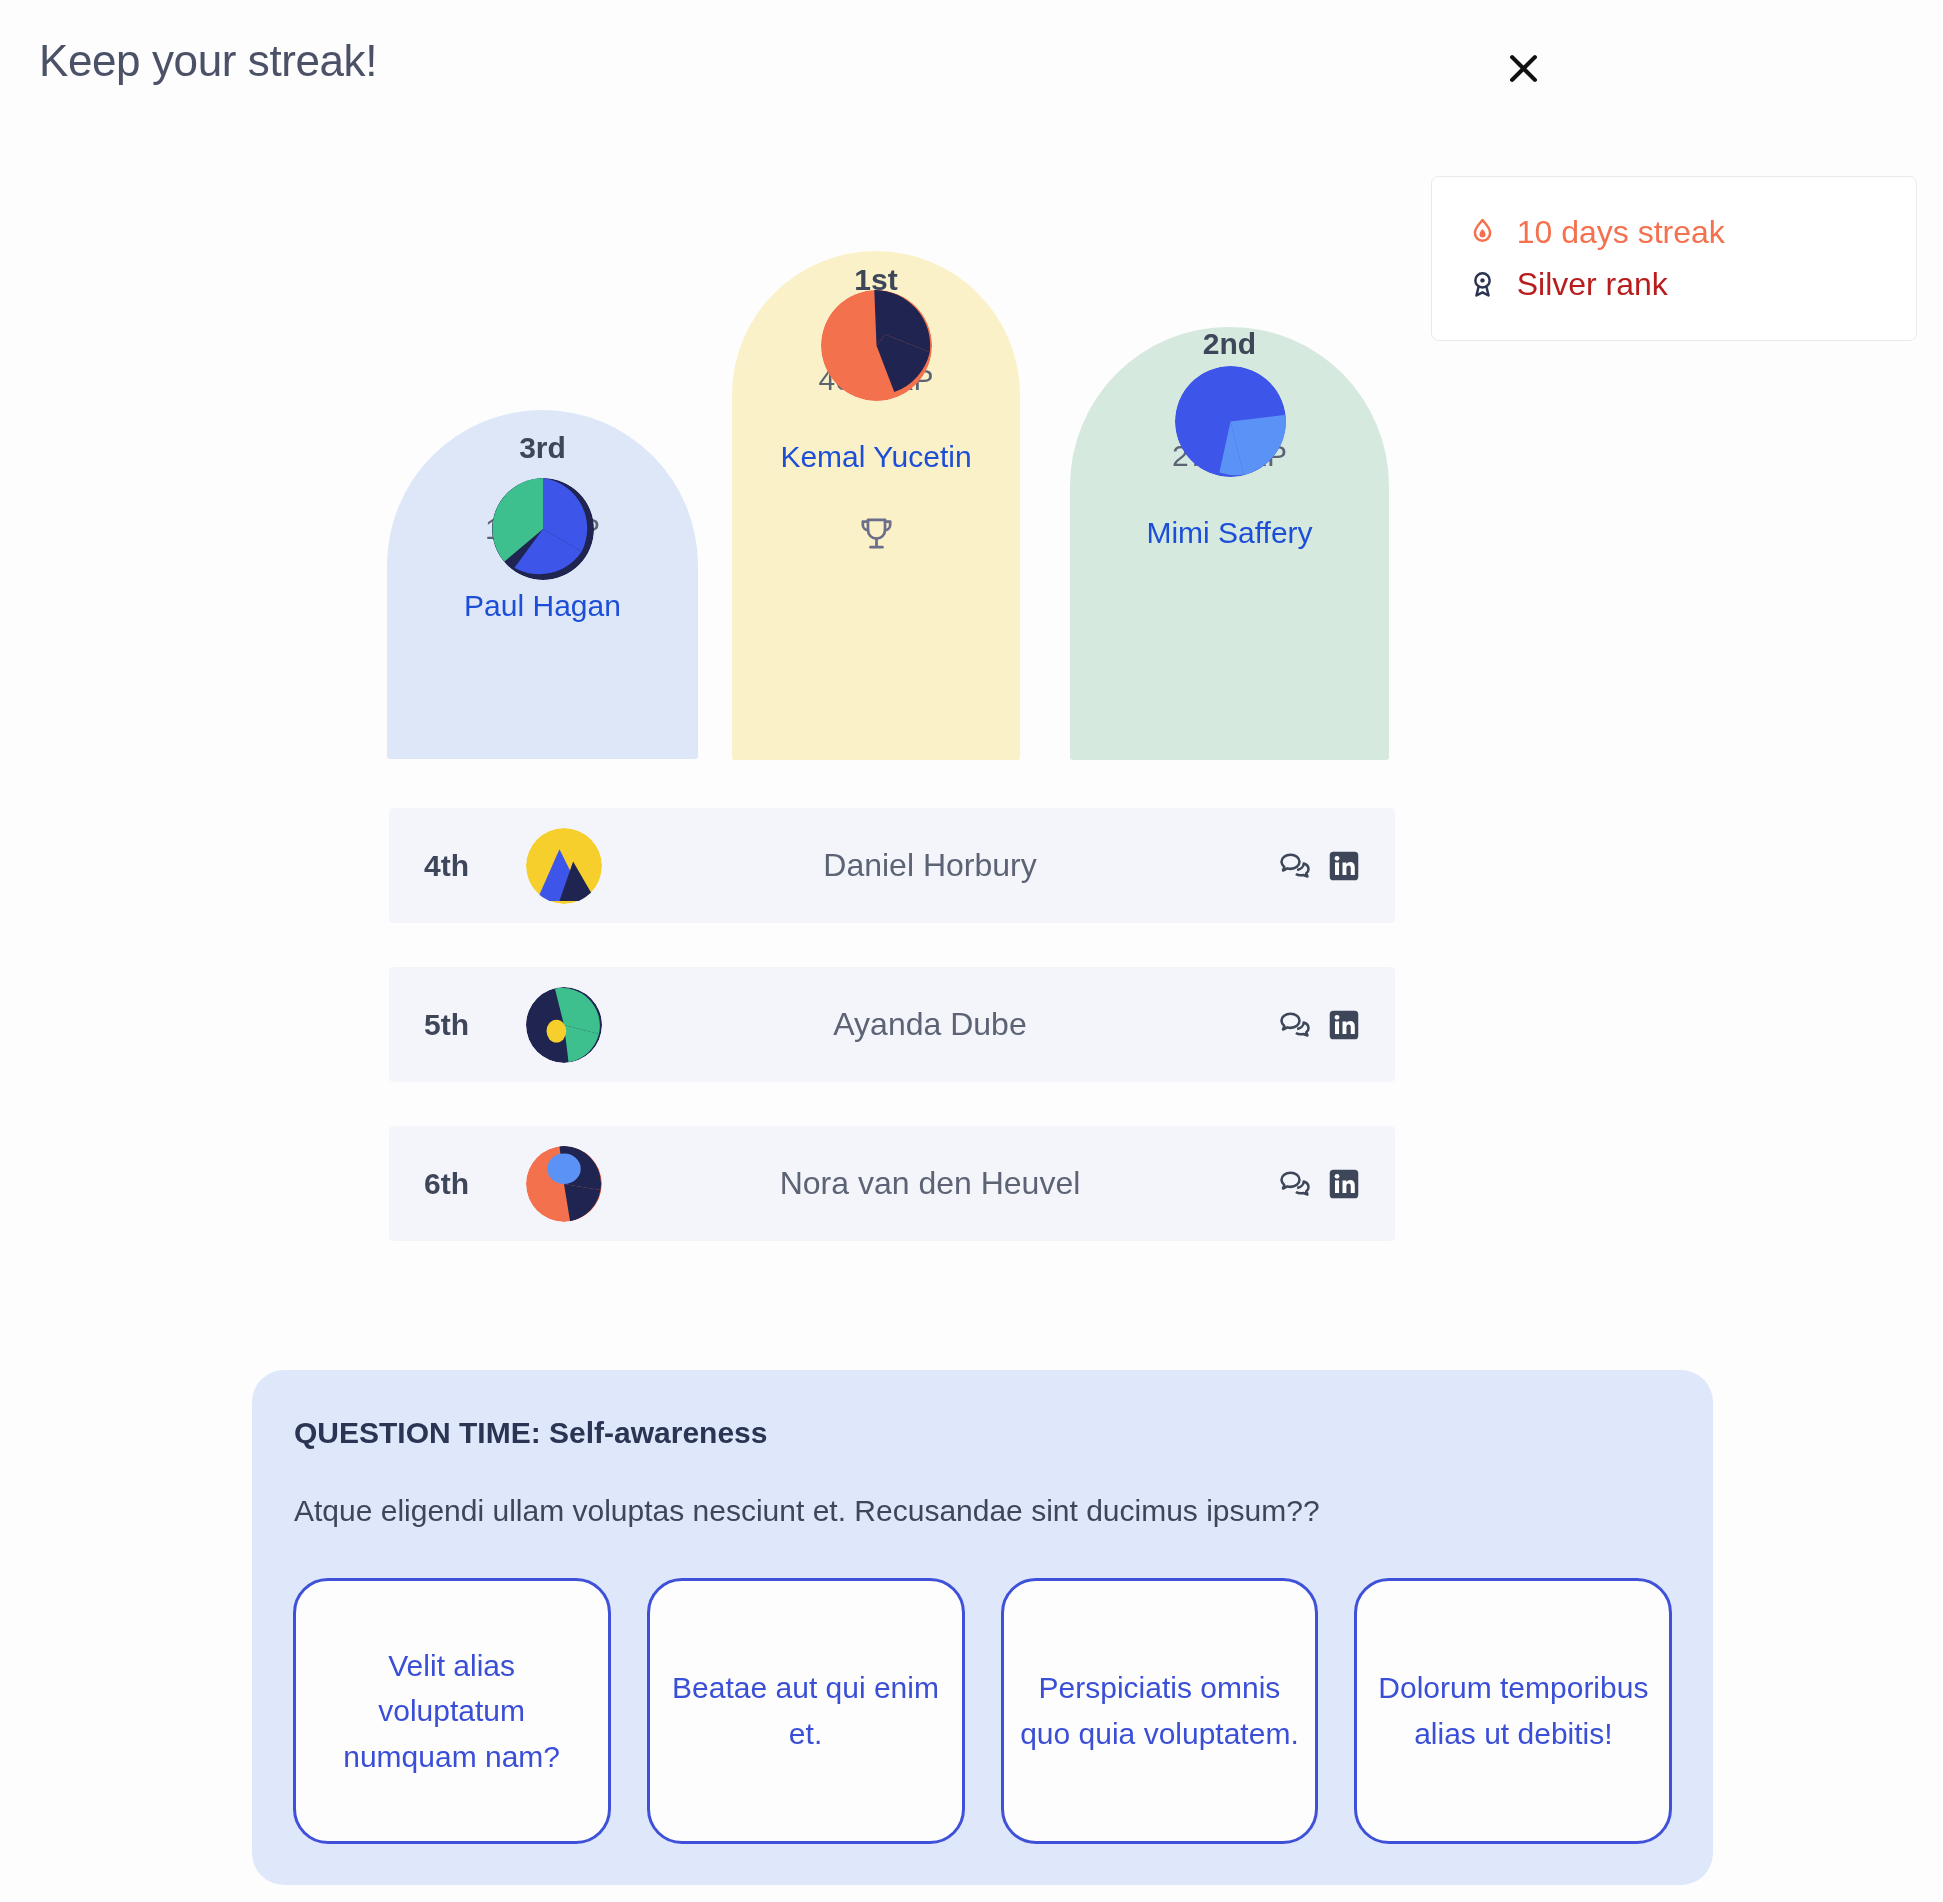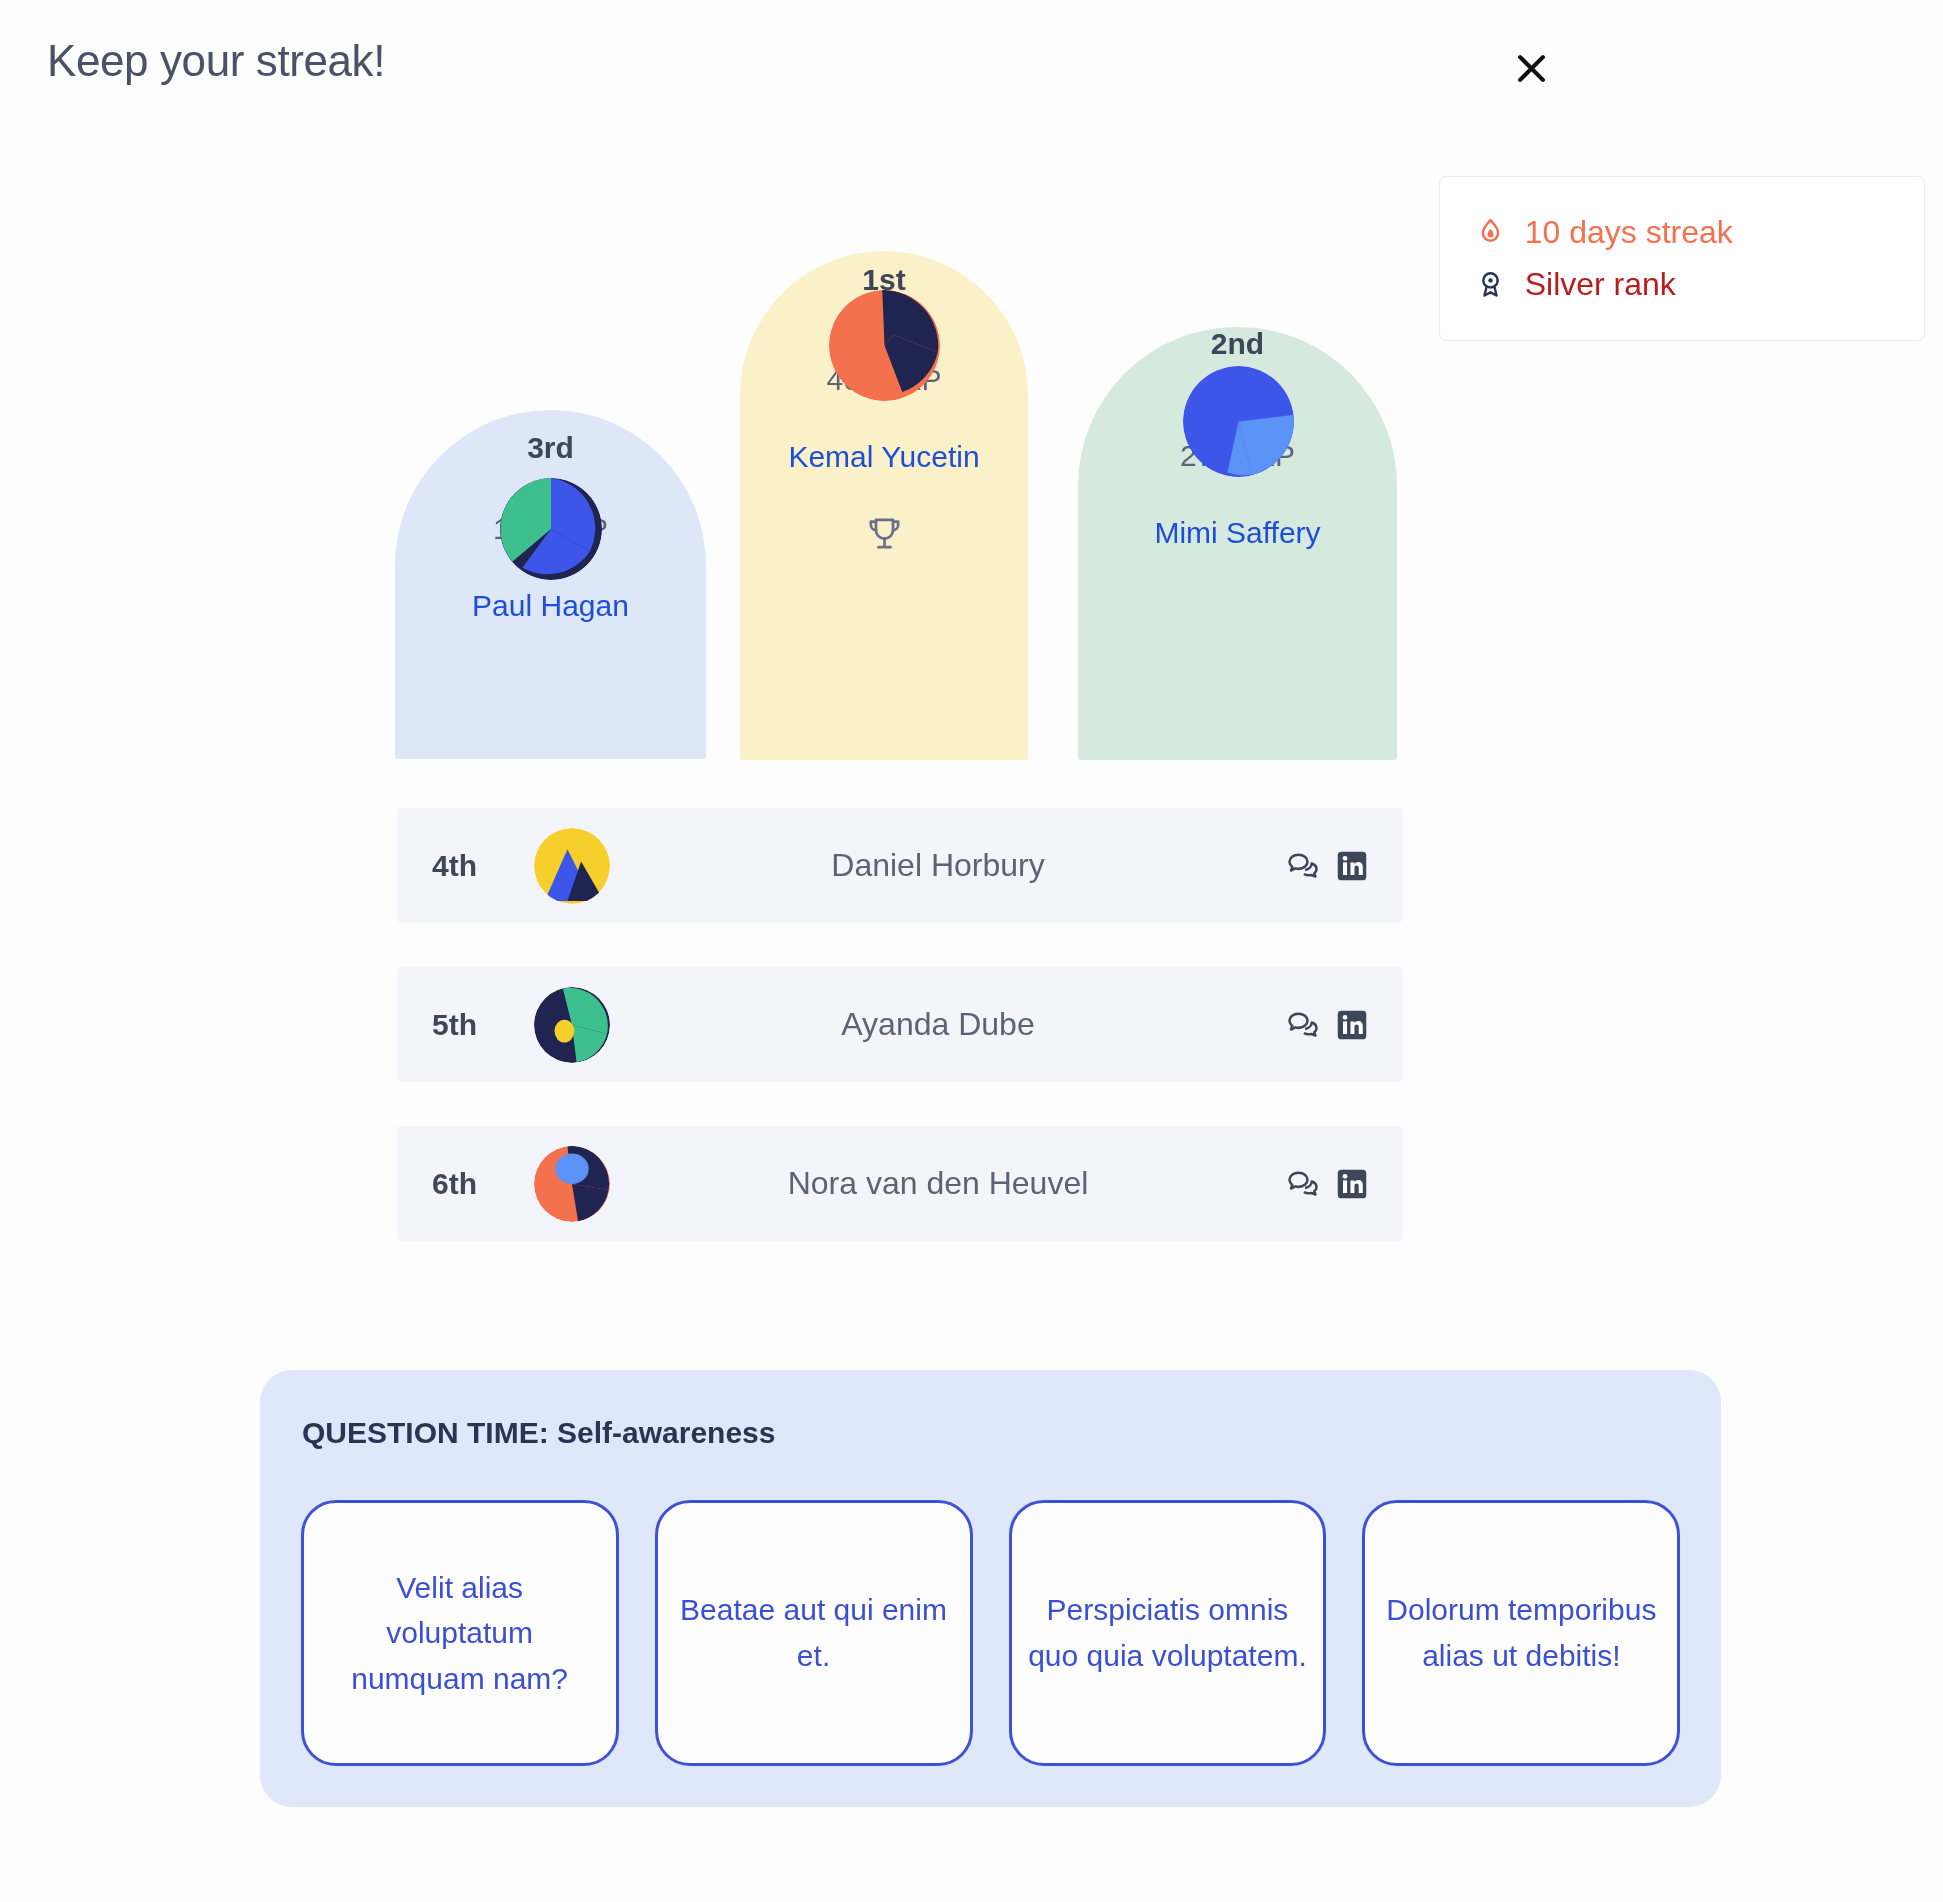--- a/index.html
+++ b/index.html
@@ -4,21 +4,21 @@
 <style>
   * { box-sizing: border-box; margin: 0; padding: 0; }
   html, body {
     width: 1943px;
     height: 1902px;
     background: #fdfdfd;
     font-family: "Liberation Sans", sans-serif;
     overflow: hidden;
   }
 
-  .page { position: relative; width: 1590px; height: 1902px; margin-left: 8px; }
+  .page { position: relative; width: 1590px; height: 1902px; }
 
   
   .page-title {
     position: absolute;
     left: 39px; top: 36px;
     font-size: 44px;
     font-weight: 400;
     color: #4b5268;
     letter-spacing: -0.4px;
   }
@@ -380,20 +380,21 @@
             <circle cx="7.35" cy="6.9" r="1.6" fill="#ffffff"></circle>
             <path d="M11 9.6h2.6v1.2c.5-.9 1.5-1.4 2.6-1.4 2 0 3 1.3 3 3.6V18h-2.7v-4.5c0-1.1-.4-1.8-1.4-1.8s-1.5.7-1.5 1.8V18H11z" fill="#ffffff"></path>
           </svg>
         </span>
       </div>
     </div>
   </div>
 
   <div class="question-box">
     <div class="q-title">QUESTION TIME: Self-awareness</div>
+    <div class="q-text">Atque eligendi ullam voluptas nesciunt et. Recusandae sint ducimus ipsum??</div>
     <div class="answers">
       <button class="answer-btn">Velit alias voluptatum numquam nam?</button>
       <button class="answer-btn">Beatae aut qui enim et.</button>
       <button class="answer-btn">Perspiciatis omnis quo quia voluptatem.</button>
       <button class="answer-btn">Dolorum temporibus alias ut debitis!</button>
     </div>
   </div>
 
 </div>
 

